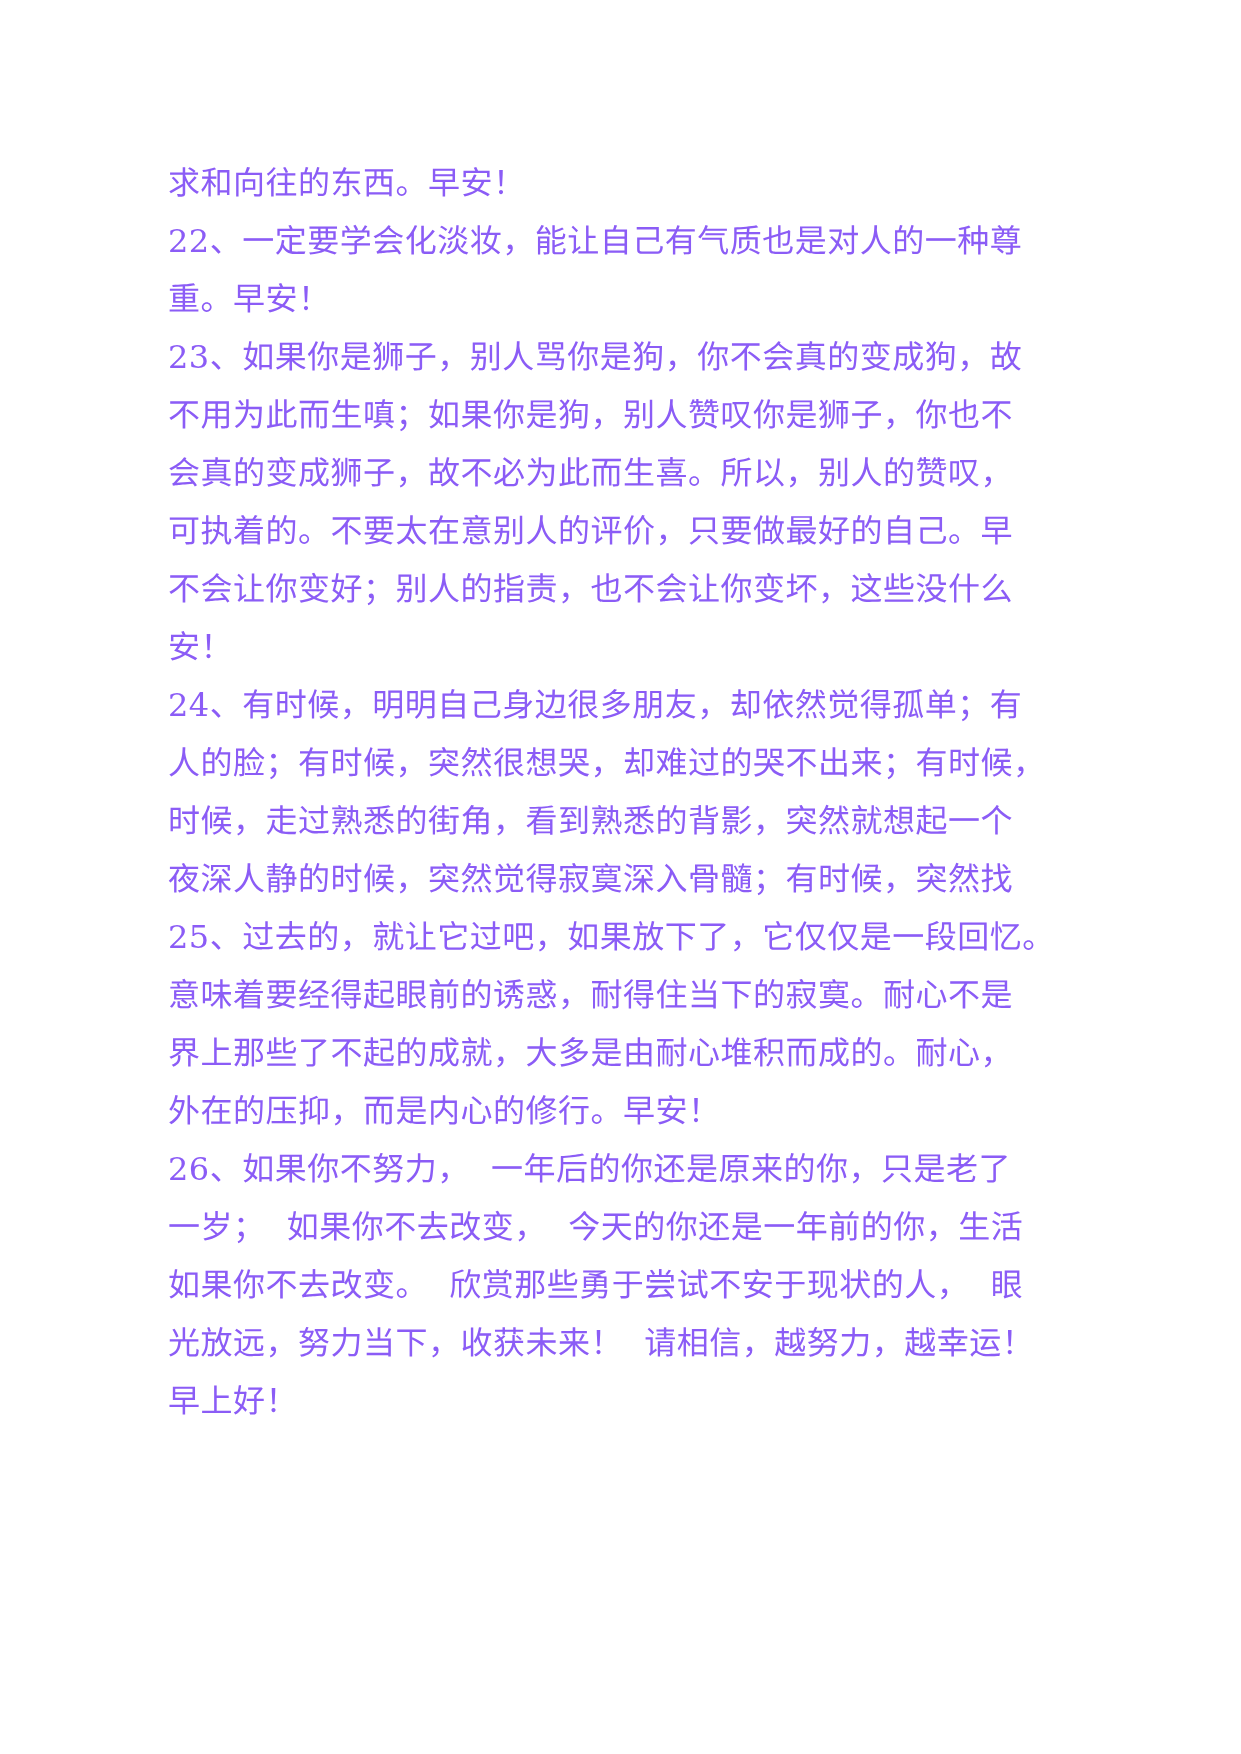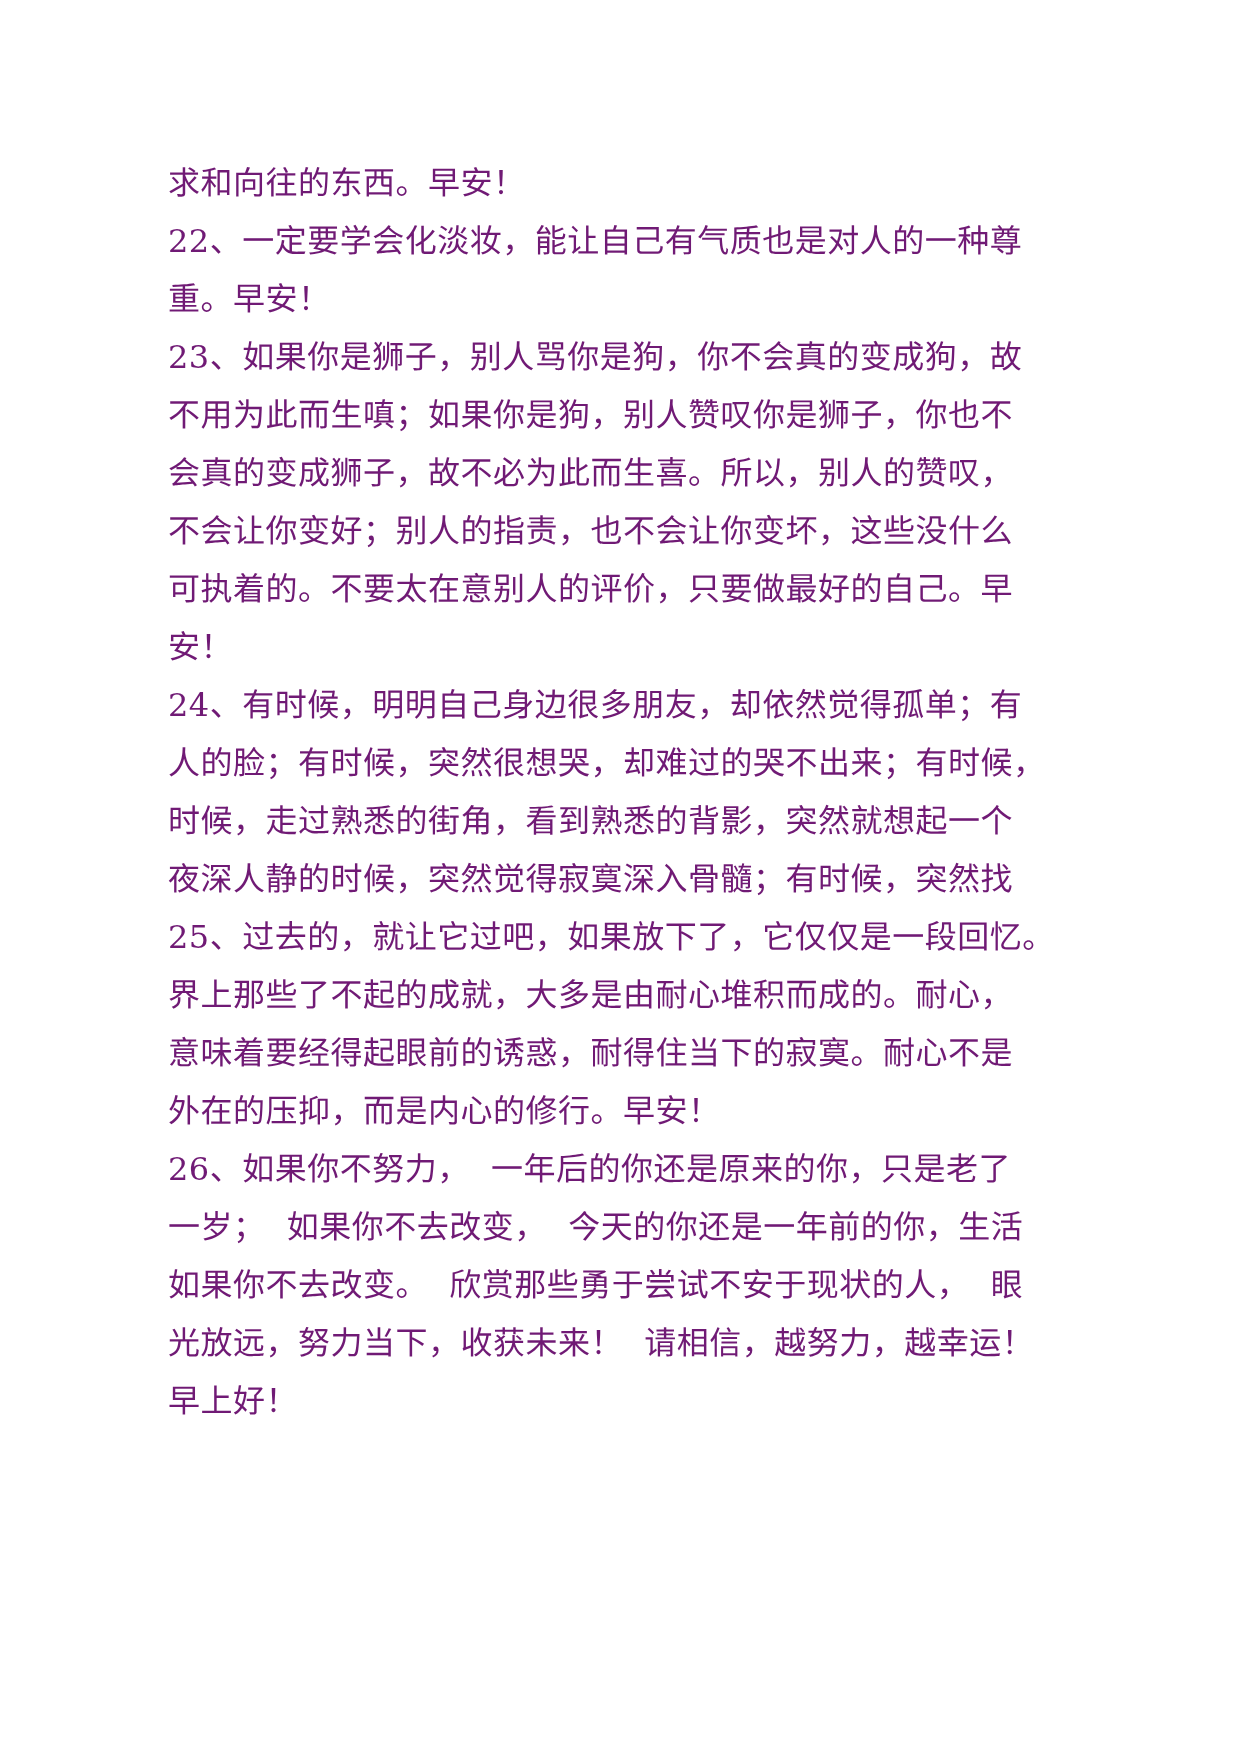--- a/index.html
+++ b/index.html
@@ -13,21 +13,21 @@
     height: 1754px;
     background: #ffffff;
     overflow: hidden;
     font-family: "DejaVu Serif", "Liberation Serif", serif;
   }
   .text-block {
     position: absolute;
     left: 168px;
     top: 154px;
     width: 910px;
-    color: #701a75;
+    color: #8b5cf6;
   }
   .line {
     height: 58px;
     line-height: 58px;
     font-size: 32px;
     letter-spacing: 0.5px;
     white-space: pre;
     font-weight: 400;
   }
 </style>
@@ -35,30 +35,30 @@
 <body>
 
 <div class="page">
   <div class="text-block">
     <div class="line">求和向往的东西。早安！</div>
     <div class="line">22、一定要学会化淡妆，能让自己有气质也是对人的一种尊</div>
     <div class="line">重。早安！</div>
     <div class="line">23、如果你是狮子，别人骂你是狗，你不会真的变成狗，故</div>
     <div class="line">不用为此而生嗔；如果你是狗，别人赞叹你是狮子，你也不</div>
     <div class="line">会真的变成狮子，故不必为此而生喜。所以，别人的赞叹，</div>
+    <div class="line">可执着的。不要太在意别人的评价，只要做最好的自己。早</div>
     <div class="line">不会让你变好；别人的指责，也不会让你变坏，这些没什么</div>
-    <div class="line">可执着的。不要太在意别人的评价，只要做最好的自己。早</div>
     <div class="line">安！</div>
     <div class="line">24、有时候，明明自己身边很多朋友，却依然觉得孤单；有</div>
     <div class="line">人的脸；有时候，突然很想哭，却难过的哭不出来；有时候，</div>
     <div class="line">时候，走过熟悉的街角，看到熟悉的背影，突然就想起一个</div>
     <div class="line">夜深人静的时候，突然觉得寂寞深入骨髓；有时候，突然找</div>
     <div class="line">25、过去的，就让它过吧，如果放下了，它仅仅是一段回忆。</div>
+    <div class="line">意味着要经得起眼前的诱惑，耐得住当下的寂寞。耐心不是</div>
     <div class="line">界上那些了不起的成就，大多是由耐心堆积而成的。耐心，</div>
-    <div class="line">意味着要经得起眼前的诱惑，耐得住当下的寂寞。耐心不是</div>
     <div class="line">外在的压抑，而是内心的修行。早安！</div>
     <div class="line">26、如果你不努力，  一年后的你还是原来的你，只是老了</div>
     <div class="line">一岁；  如果你不去改变，  今天的你还是一年前的你，生活</div>
     <div class="line">如果你不去改变。  欣赏那些勇于尝试不安于现状的人，  眼</div>
     <div class="line">光放远，努力当下，收获未来！  请相信，越努力，越幸运！</div>
     <div class="line">早上好！</div>
   </div>
 </div>
 
 </body></html>

